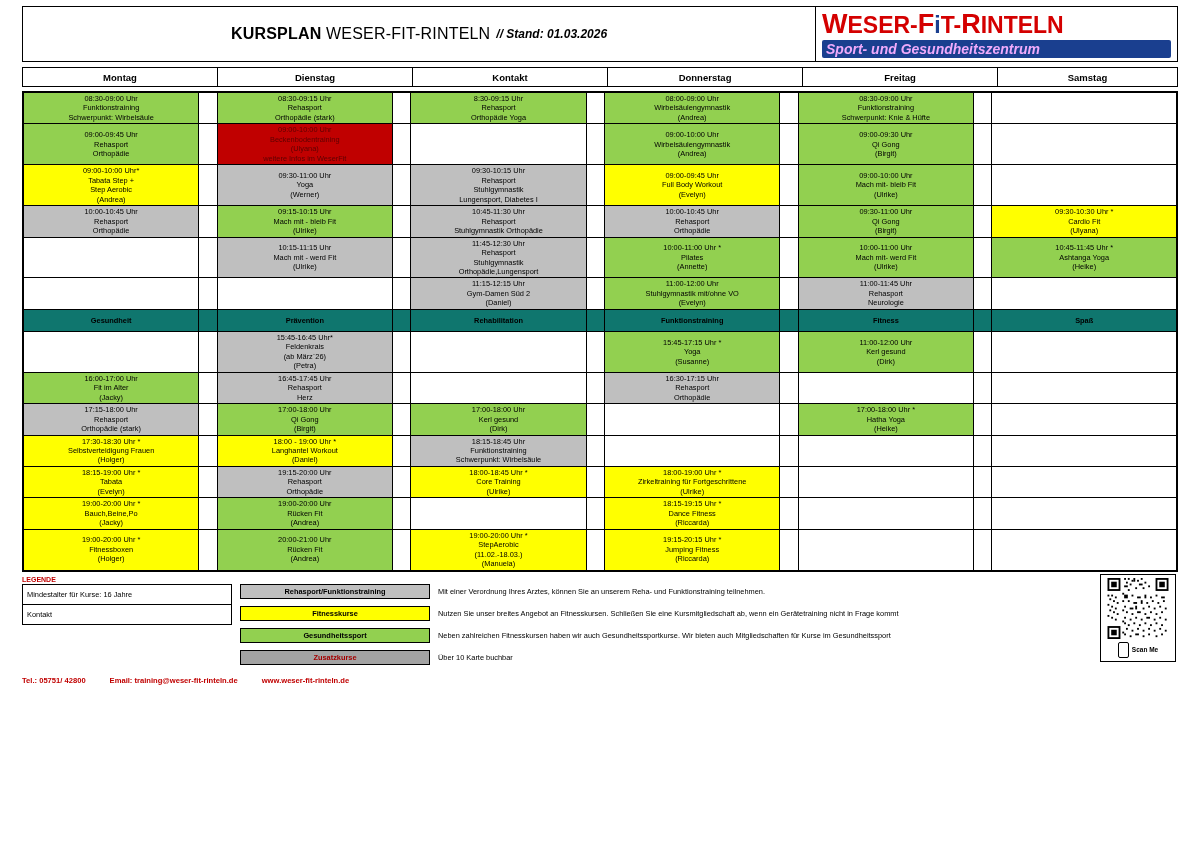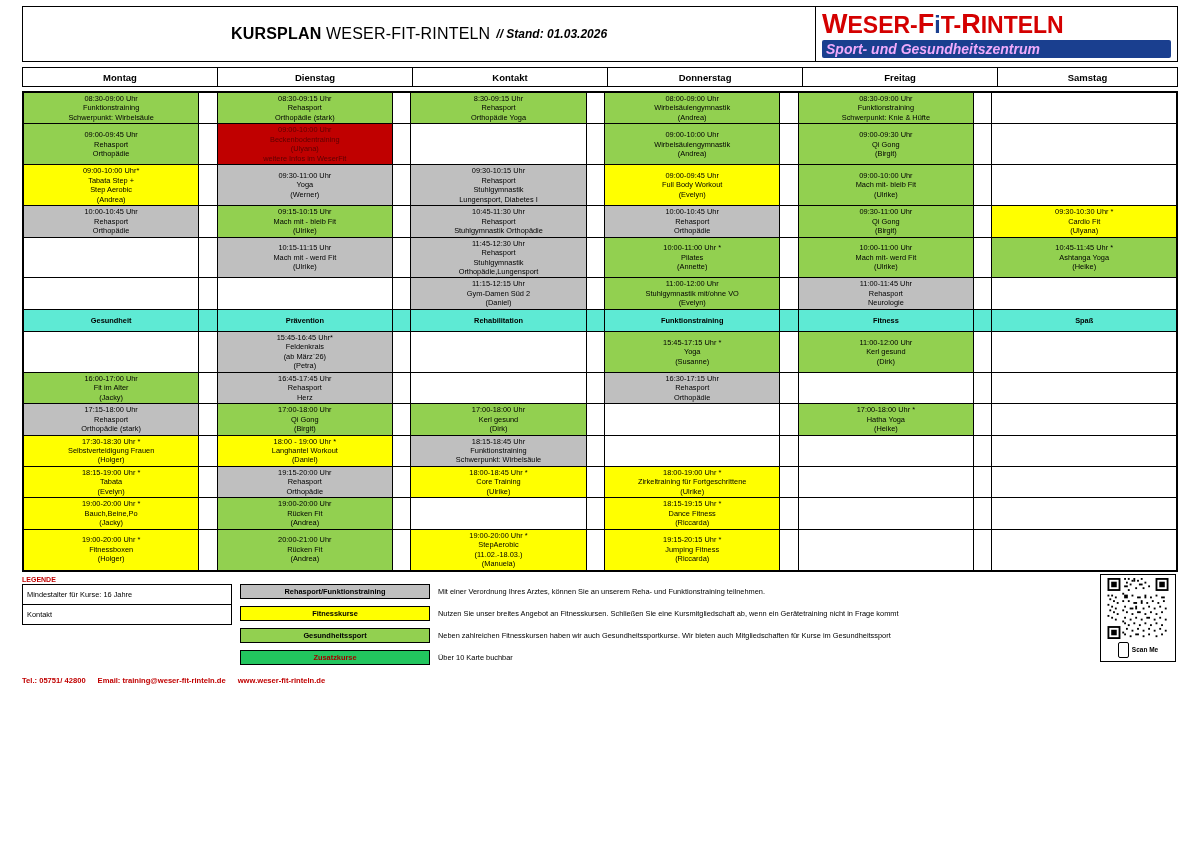--- a/index.html
+++ b/index.html
@@ -61,45 +61,45 @@
     padding:1px 1px;
     height:22px;
     box-sizing:border-box;
   }
   td.gap{border-left:1px solid #000;border-right:1px solid #000;border-top:none;border-bottom:none;background:#fff;}
   .c-green{background:#92d050;}
   .c-yellow{background:#ffff00;}
   .c-grey{background:#bfbfbf;}
   .c-red{background:#c00000;color:#5c0000;}
   .c-white{background:#ffffff;}
-  .c-cat{background:#5eead4;font-weight:bold;font-size:7.4px;}
+  .c-cat{background:#0f766e;font-weight:bold;font-size:7.4px;}
 
   
   .legend{
     margin-top:4px;position:relative;
   }
   .legend-label{font-size:7px;color:#c00000;font-weight:bold;margin-bottom:1px;}
   .legend-body{display:flex;gap:0;align-items:flex-start;}
   .legend-left{
     width:210px;border:1px solid #000;box-sizing:border-box;
     font-size:7.4px;
   }
   .legend-left div.row{padding:5px 4px;border-bottom:1px solid #000;}
   .legend-left div.row:last-child{border-bottom:none;}
   .legend-mid{width:190px;margin-left:8px;}
   .legend-mid .sw{
     height:15px;display:flex;align-items:center;justify-content:center;
     font-size:7.4px;font-weight:bold;margin-bottom:7px;border:1px solid #000;box-sizing:border-box;
   }
-  .sw.red{background:#22c55e;color:#a40000;}
+  .sw.red{background:#a3a3a3;color:#a40000;}
   .legend-right{flex:1;margin-left:8px;font-size:7.4px;}
   .legend-right div{height:15px;margin-bottom:7px;display:flex;align-items:center;}
   .contact{
     margin-top:4px;font-size:7.6px;color:#c00000;font-weight:bold;
-    display:flex;gap:12px;
+    display:flex;gap:24px;
   }
   .qr{
     position:absolute;right:2px;top:-2px;width:76px;height:88px;
     border:1px solid #000;display:flex;flex-direction:column;align-items:center;
     justify-content:flex-start;box-sizing:border-box;padding:3px;
   }
   .qr-code{width:66px;height:62px;}
   .qr-bottom{display:flex;align-items:center;gap:3px;margin-top:3px;}
   .qr-phone{width:9px;height:14px;border:1.2px solid #000;border-radius:2px;}
   .qr-txt{font-size:6.5px;font-weight:bold;}

